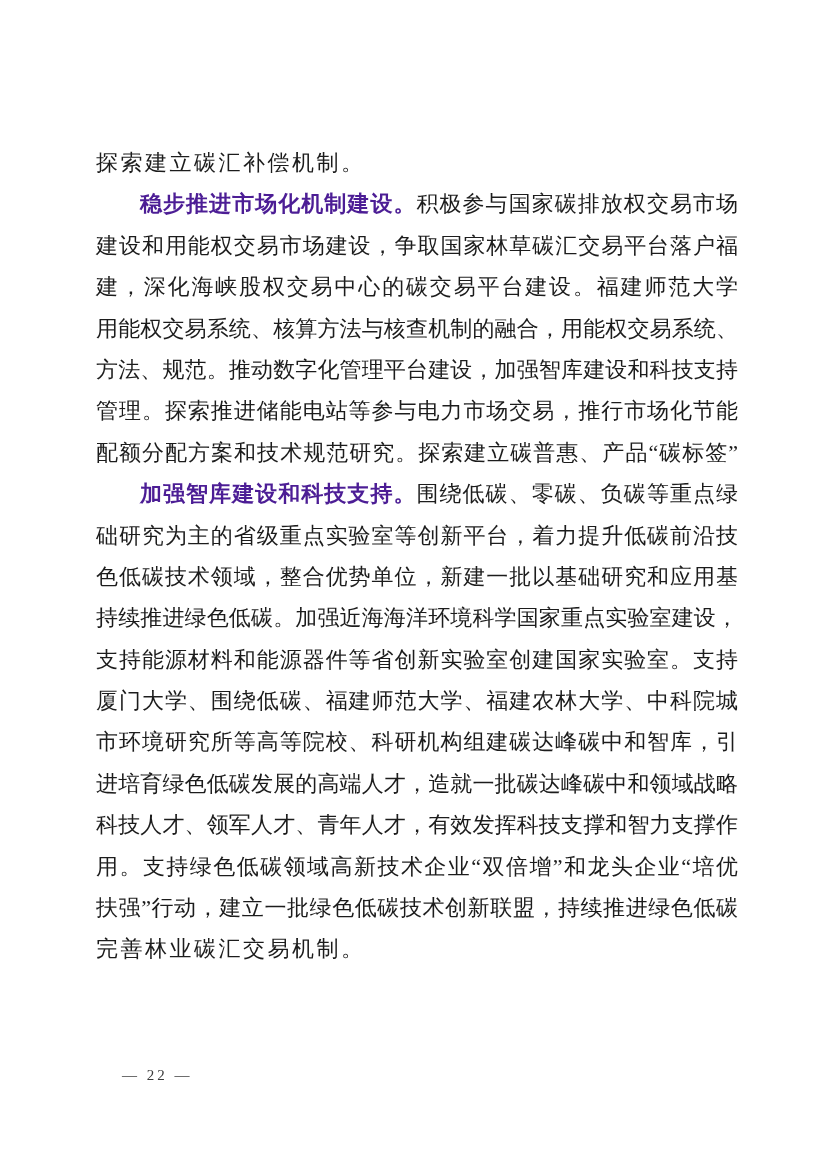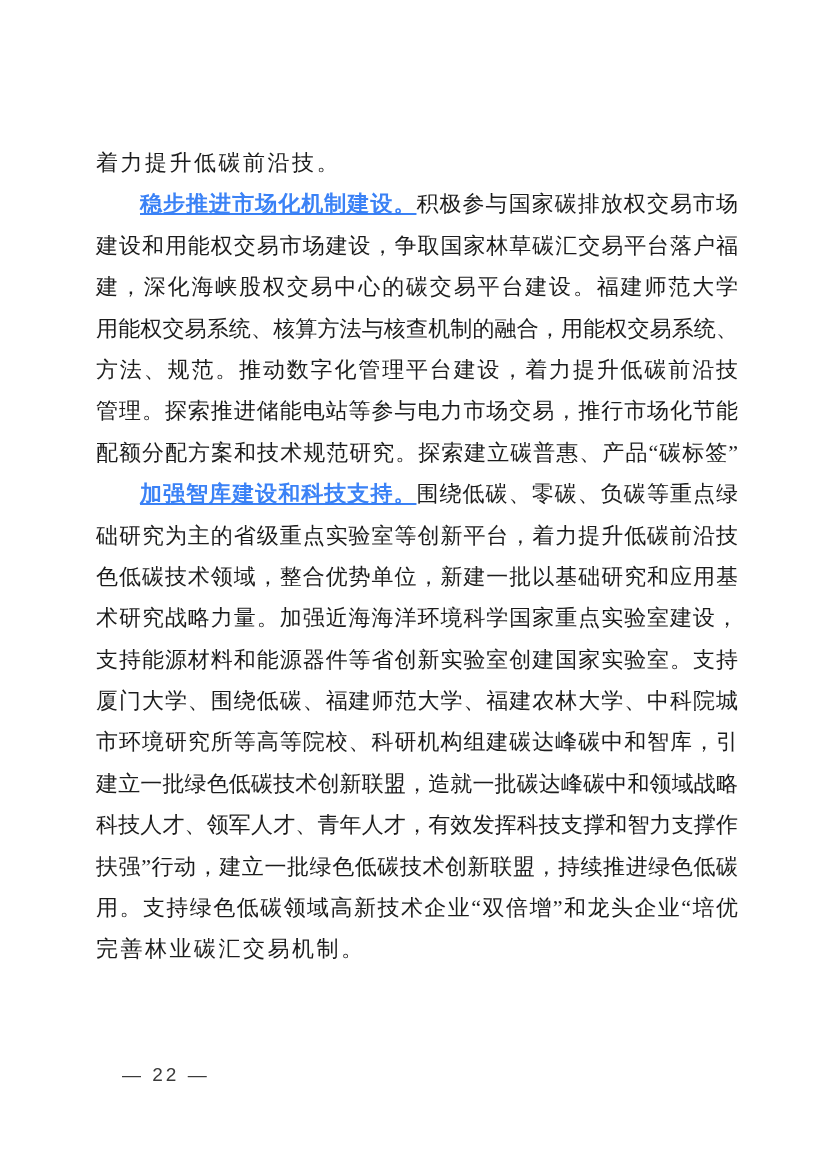--- a/index.html
+++ b/index.html
@@ -41,54 +41,53 @@
   }
   
   .line.end {
     text-align: left;
     letter-spacing: 2.5px;
   }
   
   .bold-lead {
     font-weight: 700;
     font-family: "Liberation Sans", sans-serif;
-    color: #3b82f6;
-    text-decoration: underline;
+    color: #4c1d95;
   }
   .footer {
     position: absolute;
     left: 122px;
     top: 1060px;
-    font-size: 19px;
+    font-size: 15px;
     line-height: 30px;
     letter-spacing: 3px;
     color: #3a3a3a;
-    font-family: Liberation Sans, sans-serif;
+    font-family: Liberation Serif, serif;
   }
 </style>
 </head>
 <body>
 
 <div class="page">
   <div class="text-block" id="body-text">
-      <div class="line end">着力提升低碳前沿技。</div>
+      <div class="line end">探索建立碳汇补偿机制。</div>
       <div class="line start"><span class="bold-lead">稳步推进市场化机制建设。</span><span>积极参与国家碳排放权交易市场</span></div>
       <div class="line full">建设和用能权交易市场建设，争取国家林草碳汇交易平台落户福</div>
       <div class="line full">建，深化海峡股权交易中心的碳交易平台建设。福建师范大学</div>
       <div class="line full">用能权交易系统、核算方法与核查机制的融合，用能权交易系统、</div>
-      <div class="line full">方法、规范。推动数字化管理平台建设，着力提升低碳前沿技</div>
+      <div class="line full">方法、规范。推动数字化管理平台建设，加强智库建设和科技支持</div>
       <div class="line full">管理。探索推进储能电站等参与电力市场交易，推行市场化节能</div>
       <div class="line full">配额分配方案和技术规范研究。探索建立碳普惠、产品“碳标签”</div>
       <div class="line start"><span class="bold-lead">加强智库建设和科技支持。</span><span>围绕低碳、零碳、负碳等重点绿</span></div>
       <div class="line full">础研究为主的省级重点实验室等创新平台，着力提升低碳前沿技</div>
       <div class="line full">色低碳技术领域，整合优势单位，新建一批以基础研究和应用基</div>
-      <div class="line full">术研究战略力量。加强近海海洋环境科学国家重点实验室建设，</div>
+      <div class="line full">持续推进绿色低碳。加强近海海洋环境科学国家重点实验室建设，</div>
       <div class="line full">支持能源材料和能源器件等省创新实验室创建国家实验室。支持</div>
       <div class="line full">厦门大学、围绕低碳、福建师范大学、福建农林大学、中科院城</div>
       <div class="line full">市环境研究所等高等院校、科研机构组建碳达峰碳中和智库，引</div>
-      <div class="line full">建立一批绿色低碳技术创新联盟，造就一批碳达峰碳中和领域战略</div>
+      <div class="line full">进培育绿色低碳发展的高端人才，造就一批碳达峰碳中和领域战略</div>
       <div class="line full">科技人才、领军人才、青年人才，有效发挥科技支撑和智力支撑作</div>
+      <div class="line full">用。支持绿色低碳领域高新技术企业“双倍增”和龙头企业“培优</div>
       <div class="line full">扶强”行动，建立一批绿色低碳技术创新联盟，持续推进绿色低碳</div>
-      <div class="line full">用。支持绿色低碳领域高新技术企业“双倍增”和龙头企业“培优</div>
       <div class="line end">完善林业碳汇交易机制。</div>
     </div>
   <div class="footer">— 22 —</div>
 </div>
 
 </body></html>

